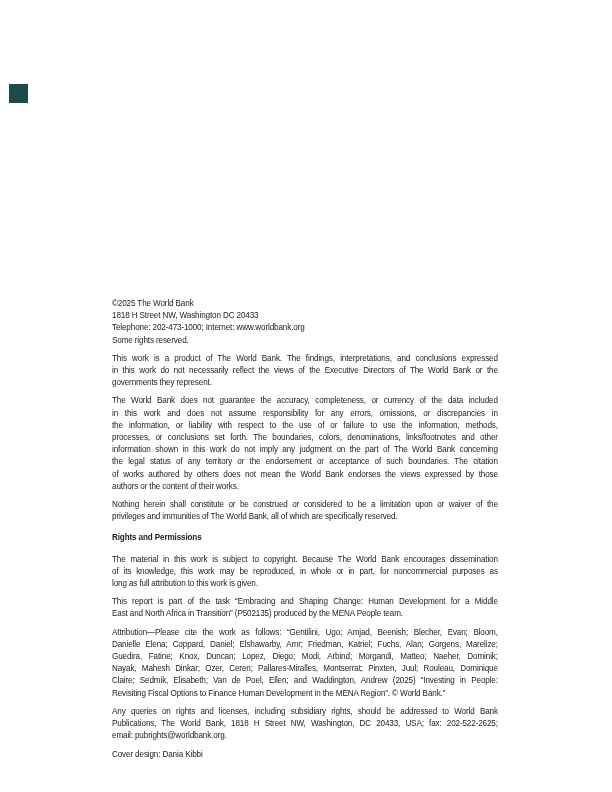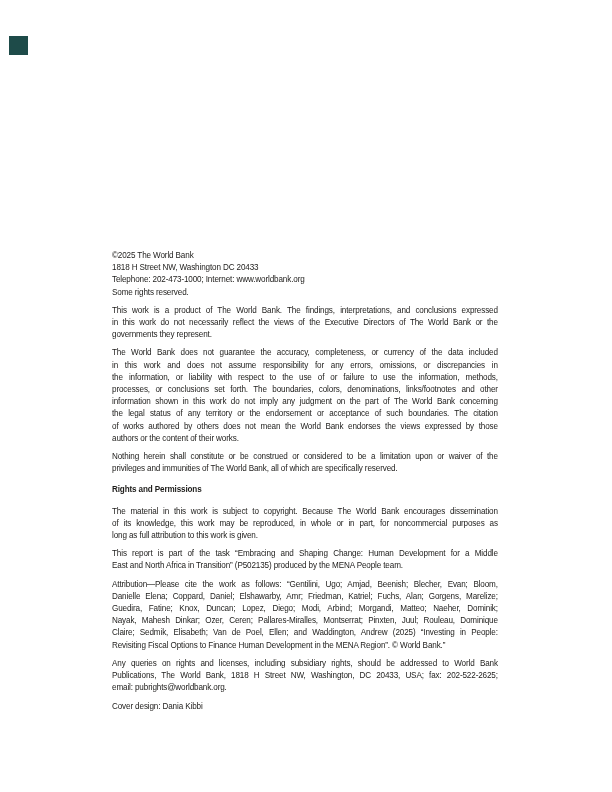--- a/index.html
+++ b/index.html
@@ -3,20 +3,21 @@
 <meta charset="utf-8">
 <style>
   html, body { margin: 0; padding: 0; background: #ffffff; }
   .page {
     position: relative;
     width: 612px;
     height: 712px;
     background: #ffffff;
     overflow: hidden;
     font-family: "Liberation Sans", sans-serif;
+    margin-top: 48px;
   }
   .corner-mark {
     position: absolute;
     left: 9px;
     top: 36px;
     width: 19px;
     height: 19px;
   }
   .textcol {
     position: absolute;

